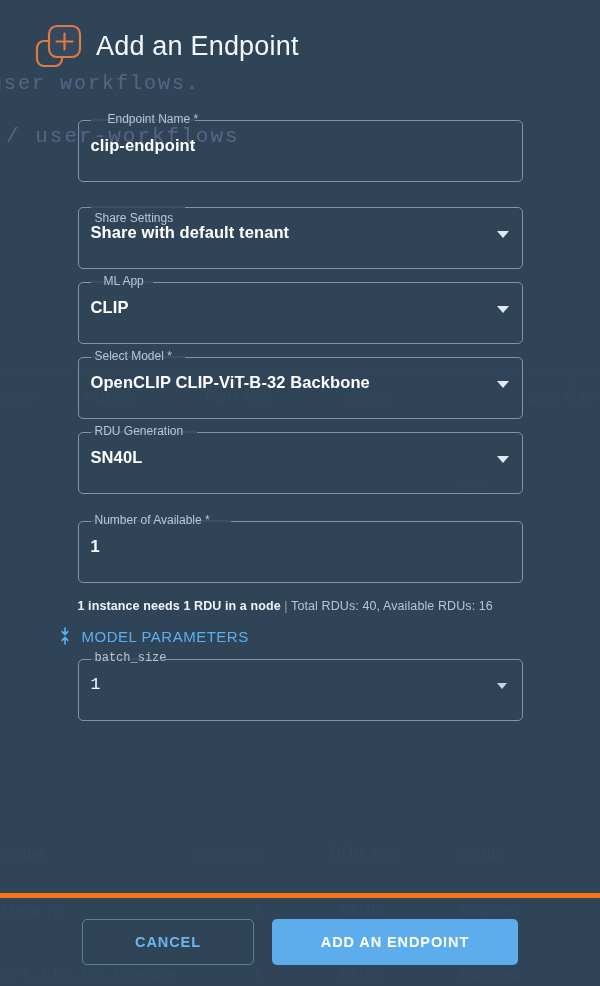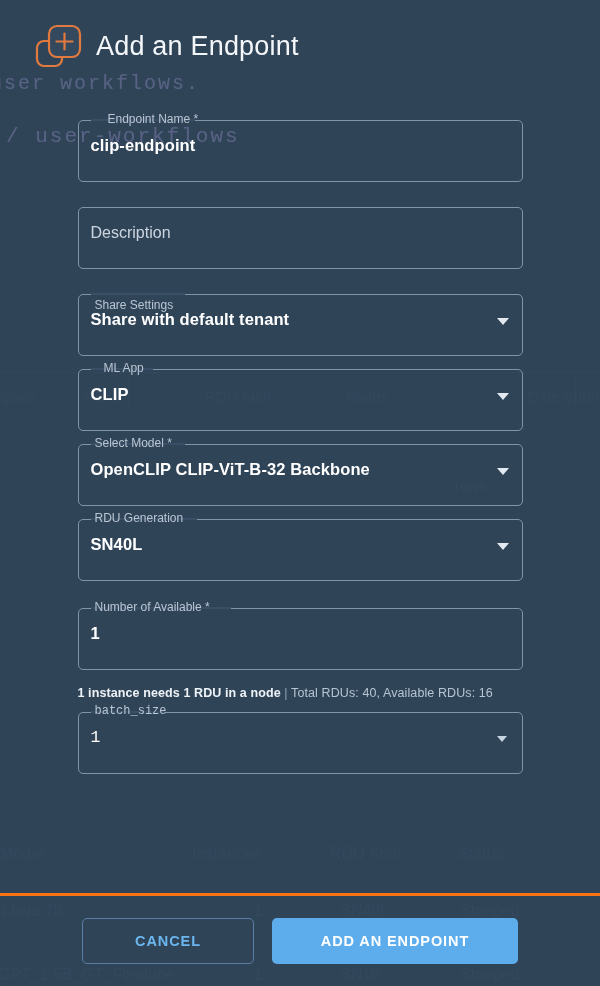--- a/index.html
+++ b/index.html
@@ -183,21 +183,21 @@
   #model-params-label {
     color: #5ab0ec;
     font-size: 15px;
     font-weight: 500;
     letter-spacing: 0.5px;
   }
 
   
   #modal-footer {
     flex: 0 0 93px;
-    border-top: 3px solid #f97316;
+    border-top: 5px solid #f97316;
     display: flex;
     align-items: center;
     justify-content: center;
     gap: 18px;
     box-sizing: border-box;
   }
   .btn {
     height: 46px;
     border-radius: 5px;
     font-size: 14.5px;
@@ -277,24 +277,20 @@
   <div id="modal-body">
     <div class="form-area">
 
       <div class="field" style="margin-top:28px;">
         <div class="outline"></div>
         <div class="notch" style="left:13px; width:104px;"></div>
         <div class="flabel" style="left:26px;">Endpoint Name *</div>
         <div class="fvalue">clip-endpoint</div>
       </div>
 
-      <div class="field no-label" style="margin-top:25px;">
-        <div class="outline"></div>
-        <div class="fplaceholder">Description</div>
-      </div>
 
       <div class="field" style="margin-top:25px;">
         <div class="outline"></div>
         <div class="notch" style="left:13px; width:94px;"></div>
         <div class="flabel" style="left:13px;margin-top:12px;">Share Settings</div>
         <div class="fvalue">Share with default tenant</div>
         <div class="caret"></div>
       </div>
 
       <div class="field" style="margin-top:13px;">
@@ -325,20 +321,29 @@
         <div class="outline"></div>
         <div class="notch" style="left:13px; width:140px;"></div>
         <div class="flabel" style="left:13px;">Number of Available *</div>
         <div class="fvalue">1</div>
       </div>
 
       <div id="rdu-info">
         <b>1 instance needs 1 RDU in a node</b><span class="sep"> | </span><span>Total RDUs: 40, Available RDUs: 16</span>
       </div>
 
+      <div id="model-params-row">
+        <span id="unfold-less-icon">
+          <svg width="18" height="18" viewBox="0 0 18 18" xmlns="http://www.w3.org/2000/svg">
+            <path d="M9 1.2 L9 6.6 M9 7.6 L6.2 4.6 M9 7.6 L11.8 4.6" stroke="#5ab0ec" stroke-width="1.7" fill="none" stroke-linecap="round" stroke-linejoin="round"></path>
+            <path d="M9 16.8 L9 11.4 M9 10.4 L6.2 13.4 M9 10.4 L11.8 13.4" stroke="#5ab0ec" stroke-width="1.7" fill="none" stroke-linecap="round" stroke-linejoin="round"></path>
+          </svg>
+        </span>
+        <span id="model-params-label">MODEL PARAMETERS</span>
+      </div>
 
       <div class="field" style="margin-top:12px;font-family:Liberation Mono, monospace;">
         <div class="outline"></div>
         <div class="notch" style="left:13px; width:74px;"></div>
         <div class="flabel" style="left:13px;">batch_size</div>
         <div class="fvalue" style="font-weight:400;">1</div>
         <div class="caret" style="border-left-width:5px;border-right-width:5px;border-top-width:6px;border-top-color:#c8d4e0;right:16px;"></div>
       </div>
 
     </div>

